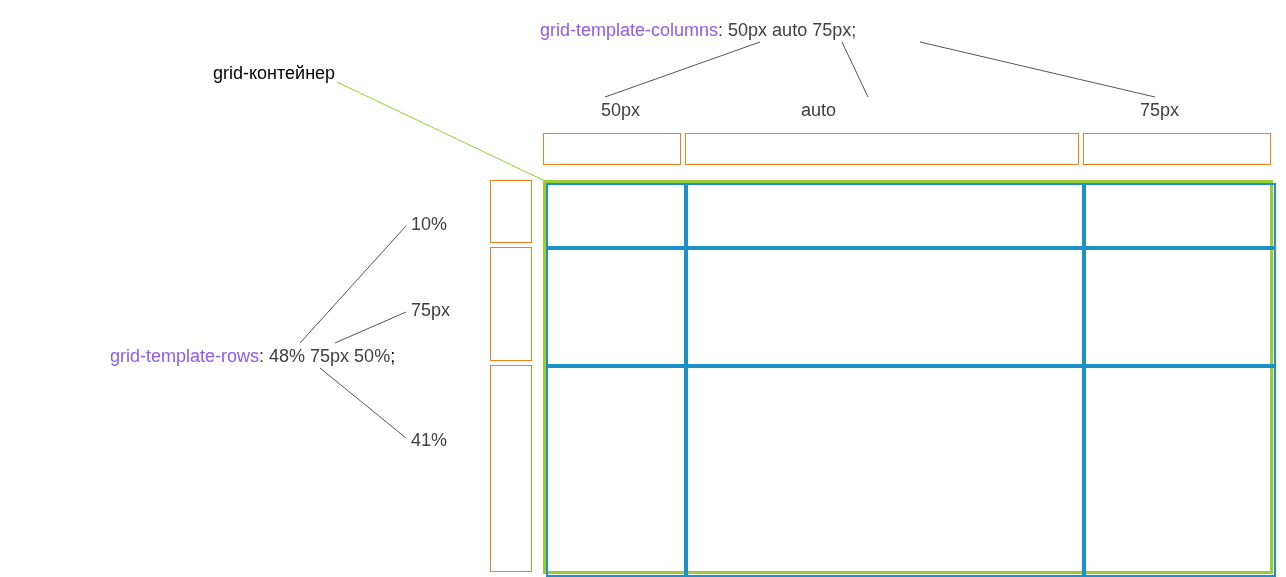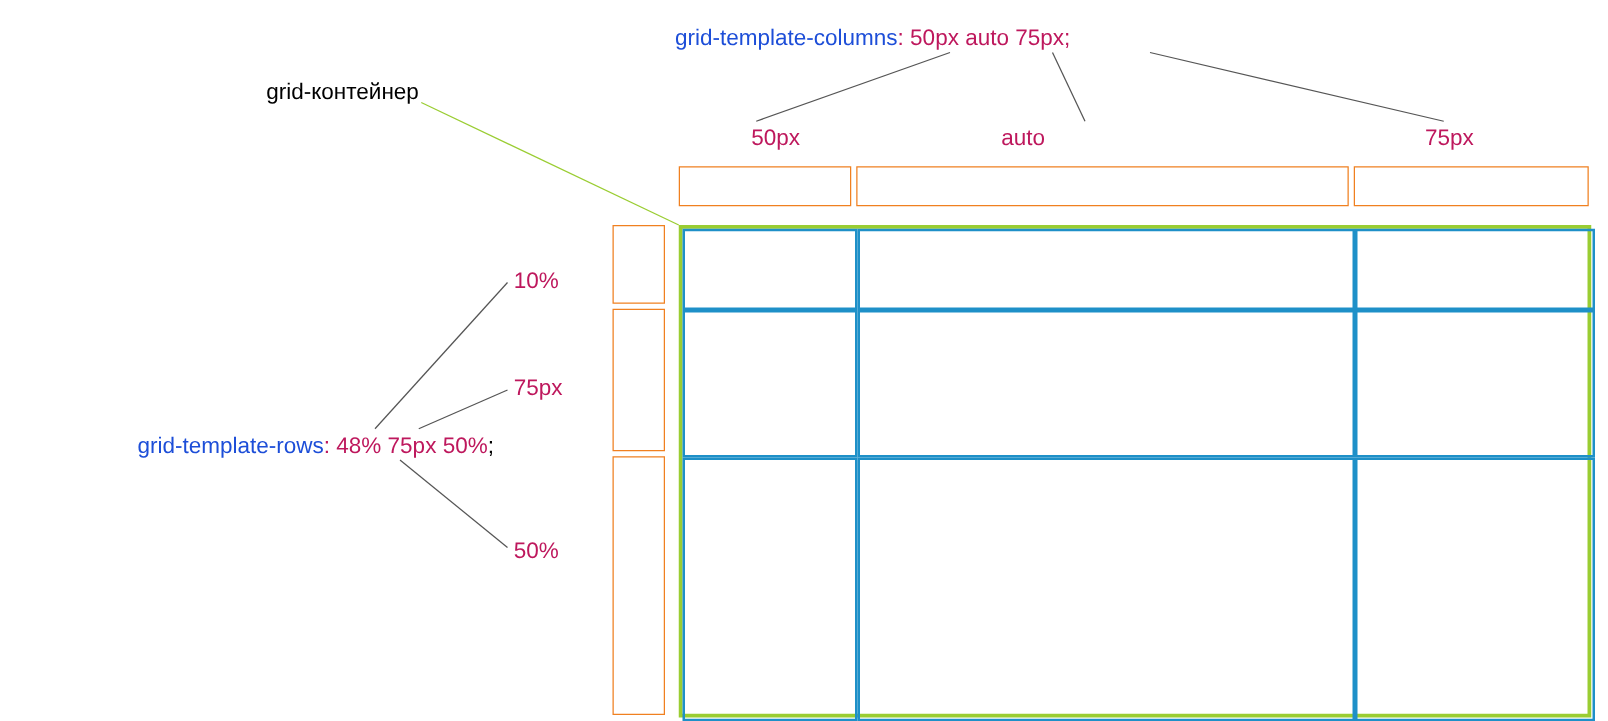--- a/index.html
+++ b/index.html
@@ -1,18 +1,18 @@
 <!DOCTYPE html>
 <html><head>
 <meta charset="utf-8">
 <style>
   html,body{margin:0;padding:0;width:1286px;height:577px;font-family:Arial,Helvetica,sans-serif;font-size:18px;background:#fff;color:#000;overflow:hidden}
   .abs{position:absolute}
-  .prop{color:#1d4ed8}      
-  .val{color:#be185d}       
+  .prop{color:#8b5cf6}      
+  .val{color:#404040}       
   .orange{border:1px solid #f08020}
   svg{position:absolute;top:0;left:0;pointer-events:none}
 </style>
 </head>
 <body>
 
 <div class="abs" style="left:540px;top:20px">
   <span class="prop">grid-template-columns</span><span class="val">: 50px auto 75px;</span>
 </div>
 
@@ -23,21 +23,21 @@
 <div class="abs orange" style="left:543px;top:133px;width:136px;height:30px"></div>
 <div class="abs orange" style="left:685px;top:133px;width:392px;height:30px"></div>
 <div class="abs orange" style="left:1083px;top:133px;width:186px;height:30px"></div>
 
 <div class="abs" style="left:110px;top:346px">
   <span class="prop">grid-template-rows</span><span class="val">: 48% 75px 50%</span><span>;</span>
 </div>
 
 <div class="abs val" style="left:411px;top:214px">10%</div>
 <div class="abs val" style="left:411px;top:300px">75px</div>
-<div class="abs val" style="left:411px;top:430px">50%</div>
+<div class="abs val" style="left:411px;top:430px">41%</div>
 
 <div class="abs orange" style="left:490px;top:180px;width:40px;height:61px"></div>
 <div class="abs orange" style="left:490px;top:247px;width:40px;height:112px"></div>
 <div class="abs orange" style="left:490px;top:365px;width:40px;height:205px"></div>
 
 <div class="abs" style="left:213px;top:63px">grid-контейнер</div>
 
 <div class="abs" style="left:543px;top:180px;width:730px;height:394px;
             border:3px solid #9acd32;box-sizing:border-box;
             display:grid;

